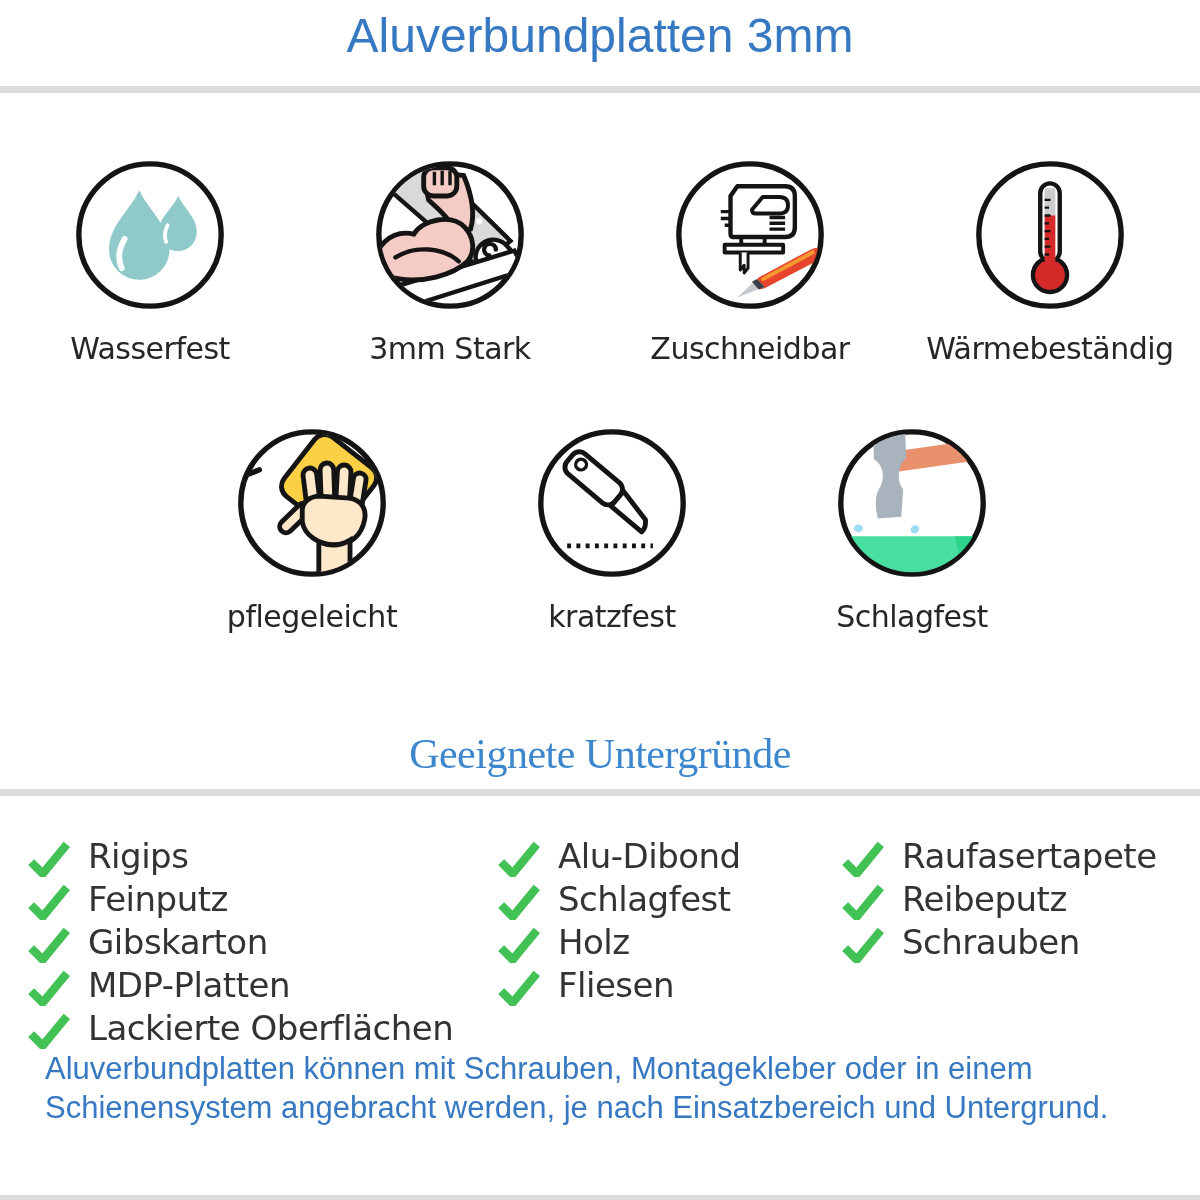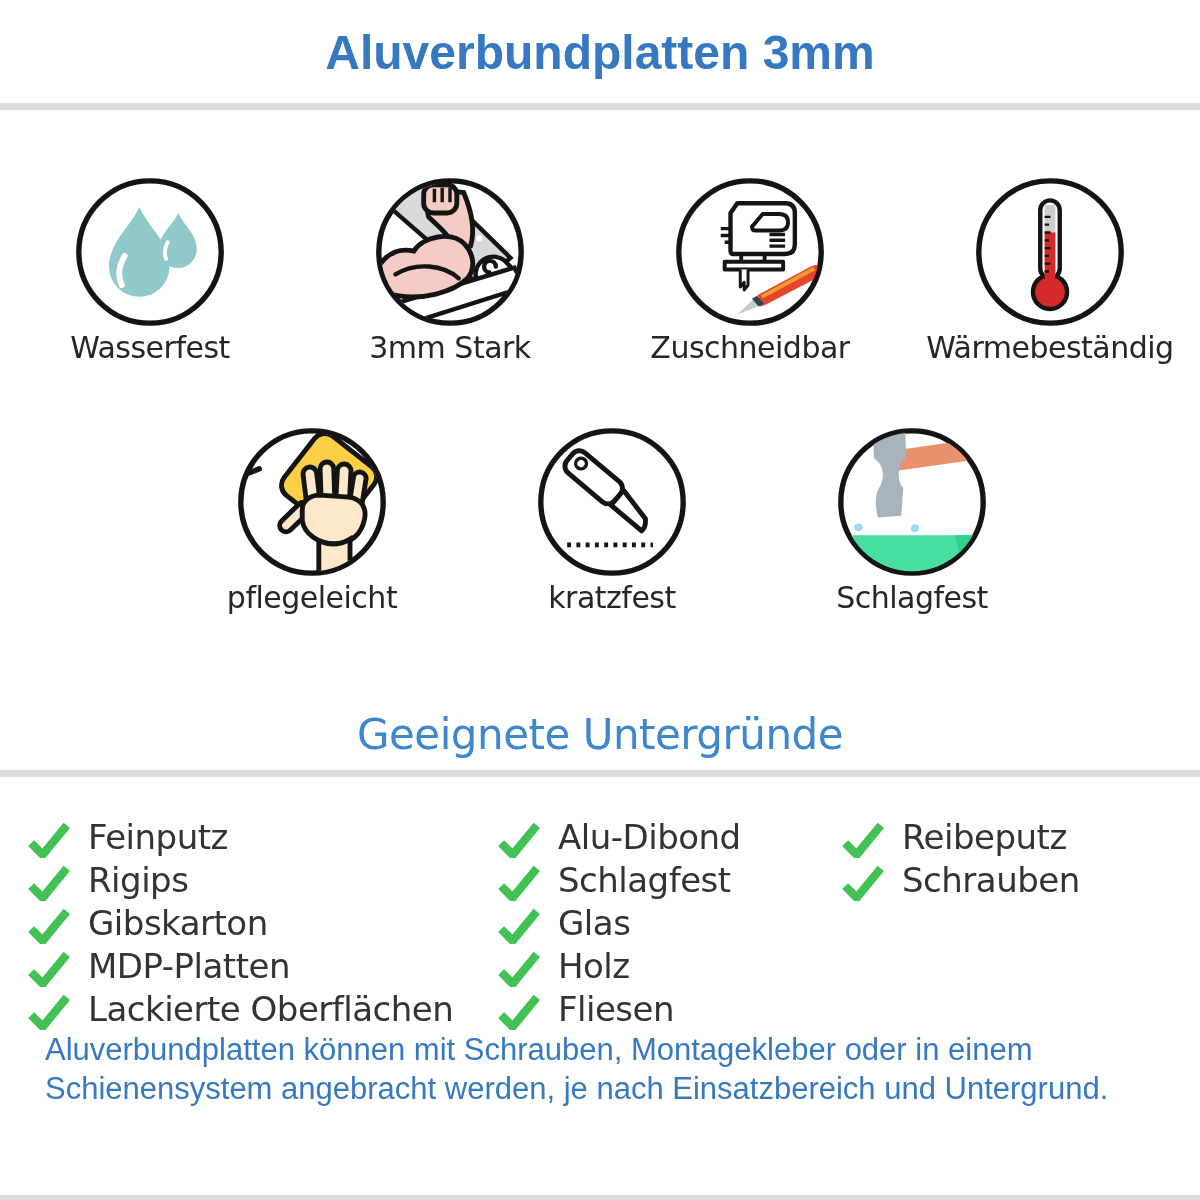--- a/index.html
+++ b/index.html
@@ -1,32 +1,32 @@
 <!DOCTYPE html>
 <html lang="de"><head>
 <meta charset="utf-8">
 <style>
   html,body{margin:0;padding:0;background:#fff;}
   .page{position:relative;width:1200px;height:1200px;background:#fff;overflow:hidden;
         font-family:"DejaVu Sans",sans-serif;}
-  .page-title{padding-top:25px;text-align:center;font-family:"Liberation Sans",sans-serif;
-        font-size:48px;line-height:56px;color:#3678c1;font-weight:700;}
+  .page-title{padding-top:8px;text-align:center;font-family:"Liberation Sans",sans-serif;
+        font-size:48px;line-height:56px;color:#3678c1;font-weight:400;}
   .divider{width:100%;height:7px;background:#dcdcdc;}
   .divider-1{margin-top:22px;}
   .divider-2{margin-top:8px;}
   .divider-bottom{position:absolute;left:0;bottom:0;height:5px;}
   .features-row{display:flex;justify-content:center;}
   .features-4{margin-top:64px;}
   .features-3{margin-top:58px;transform:translateX(12px);}
   .feature{width:300px;display:flex;flex-direction:column;align-items:center;}
   .cicon{width:156px;height:156px;display:block;}
-  .feature-label{font-size:30px;line-height:36px;color:#262626;
+  .feature-label{margin-top:18px;font-size:30px;line-height:36px;color:#262626;
         letter-spacing:-0.5px;white-space:nowrap;}
   .section-title{margin-top:92px;text-align:center;font-size:42px;line-height:54px;
-        color:#3d87cf;letter-spacing:-0.5px;}
+        color:#3d87cf;letter-spacing:-0.5px;font-family:Liberation Serif, serif;}
   .substrates{display:flex;margin-top:38px;padding-left:28px;}
   .sub-col{display:flex;flex-direction:column;}
   .sub-col-1{width:470px;}
   .sub-col-2{width:344px;}
   .check-item{display:flex;align-items:center;height:43px;}
   .check-mark{width:42px;height:36px;flex:0 0 42px;margin-right:18px;margin-top:6px;}
   .check-label{font-size:34px;color:#333;letter-spacing:-0.5px;white-space:nowrap;}
   .footer-note{padding-left:45px;font-family:"Liberation Sans",sans-serif;
         font-size:31px;line-height:39px;color:#3678c1;}
   .footer-note div{white-space:nowrap;}
@@ -186,32 +186,32 @@
   <div class="section-title">Geeignete Untergründe</div>
   <div class="divider divider-2"></div>
 
   <div class="substrates">
 
     <div class="sub-col sub-col-1">
       <div class="check-item">
         <svg class="check-mark" viewBox="0 0 40 34">
             <path d="M3 20 L14 31 L37 3" fill="none" stroke="#42c155" stroke-width="8"></path>
           </svg>
+        <span class="check-label">Rigips</span>
+      </div>
+      <div class="check-item">
+        <svg class="check-mark" viewBox="0 0 40 34">
+            <path d="M3 20 L14 31 L37 3" fill="none" stroke="#42c155" stroke-width="8"></path>
+          </svg>
         <span class="check-label">Feinputz</span>
       </div>
       <div class="check-item">
         <svg class="check-mark" viewBox="0 0 40 34">
             <path d="M3 20 L14 31 L37 3" fill="none" stroke="#42c155" stroke-width="8"></path>
           </svg>
-        <span class="check-label">Rigips</span>
-      </div>
-      <div class="check-item">
-        <svg class="check-mark" viewBox="0 0 40 34">
-            <path d="M3 20 L14 31 L37 3" fill="none" stroke="#42c155" stroke-width="8"></path>
-          </svg>
         <span class="check-label">Gibskarton</span>
       </div>
       <div class="check-item">
         <svg class="check-mark" viewBox="0 0 40 34">
             <path d="M3 20 L14 31 L37 3" fill="none" stroke="#42c155" stroke-width="8"></path>
           </svg>
         <span class="check-label">MDP-Platten</span>
       </div>
       <div class="check-item">
         <svg class="check-mark" viewBox="0 0 40 34">
@@ -231,37 +231,37 @@
       <div class="check-item">
         <svg class="check-mark" viewBox="0 0 40 34">
             <path d="M3 20 L14 31 L37 3" fill="none" stroke="#42c155" stroke-width="8"></path>
           </svg>
         <span class="check-label">Schlagfest</span>
       </div>
       <div class="check-item">
         <svg class="check-mark" viewBox="0 0 40 34">
             <path d="M3 20 L14 31 L37 3" fill="none" stroke="#42c155" stroke-width="8"></path>
           </svg>
-        <span class="check-label">Glas</span>
-      </div>
-      <div class="check-item">
-        <svg class="check-mark" viewBox="0 0 40 34">
-            <path d="M3 20 L14 31 L37 3" fill="none" stroke="#42c155" stroke-width="8"></path>
-          </svg>
         <span class="check-label">Holz</span>
       </div>
       <div class="check-item">
         <svg class="check-mark" viewBox="0 0 40 34">
             <path d="M3 20 L14 31 L37 3" fill="none" stroke="#42c155" stroke-width="8"></path>
           </svg>
         <span class="check-label">Fliesen</span>
       </div>
     </div>
 
     <div class="sub-col">
+      <div class="check-item">
+        <svg class="check-mark" viewBox="0 0 40 34">
+            <path d="M3 20 L14 31 L37 3" fill="none" stroke="#42c155" stroke-width="8"></path>
+          </svg>
+        <span class="check-label">Raufasertapete</span>
+      </div>
       <div class="check-item">
         <svg class="check-mark" viewBox="0 0 40 34">
             <path d="M3 20 L14 31 L37 3" fill="none" stroke="#42c155" stroke-width="8"></path>
           </svg>
         <span class="check-label">Reibeputz</span>
       </div>
       <div class="check-item">
         <svg class="check-mark" viewBox="0 0 40 34">
             <path d="M3 20 L14 31 L37 3" fill="none" stroke="#42c155" stroke-width="8"></path>
           </svg>

